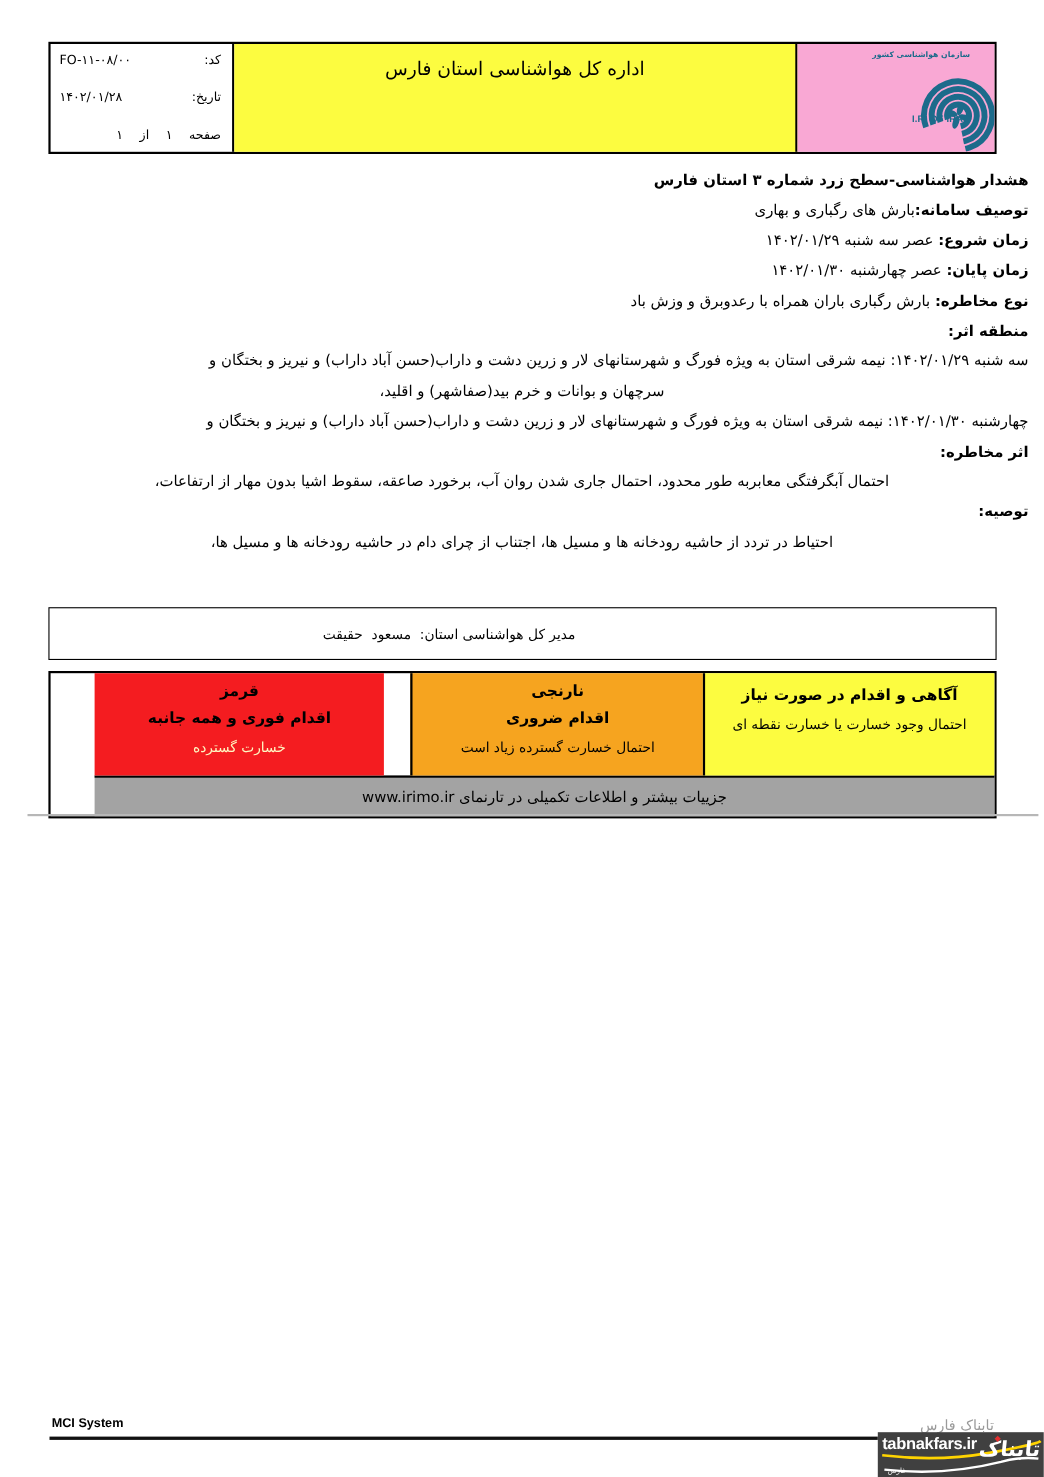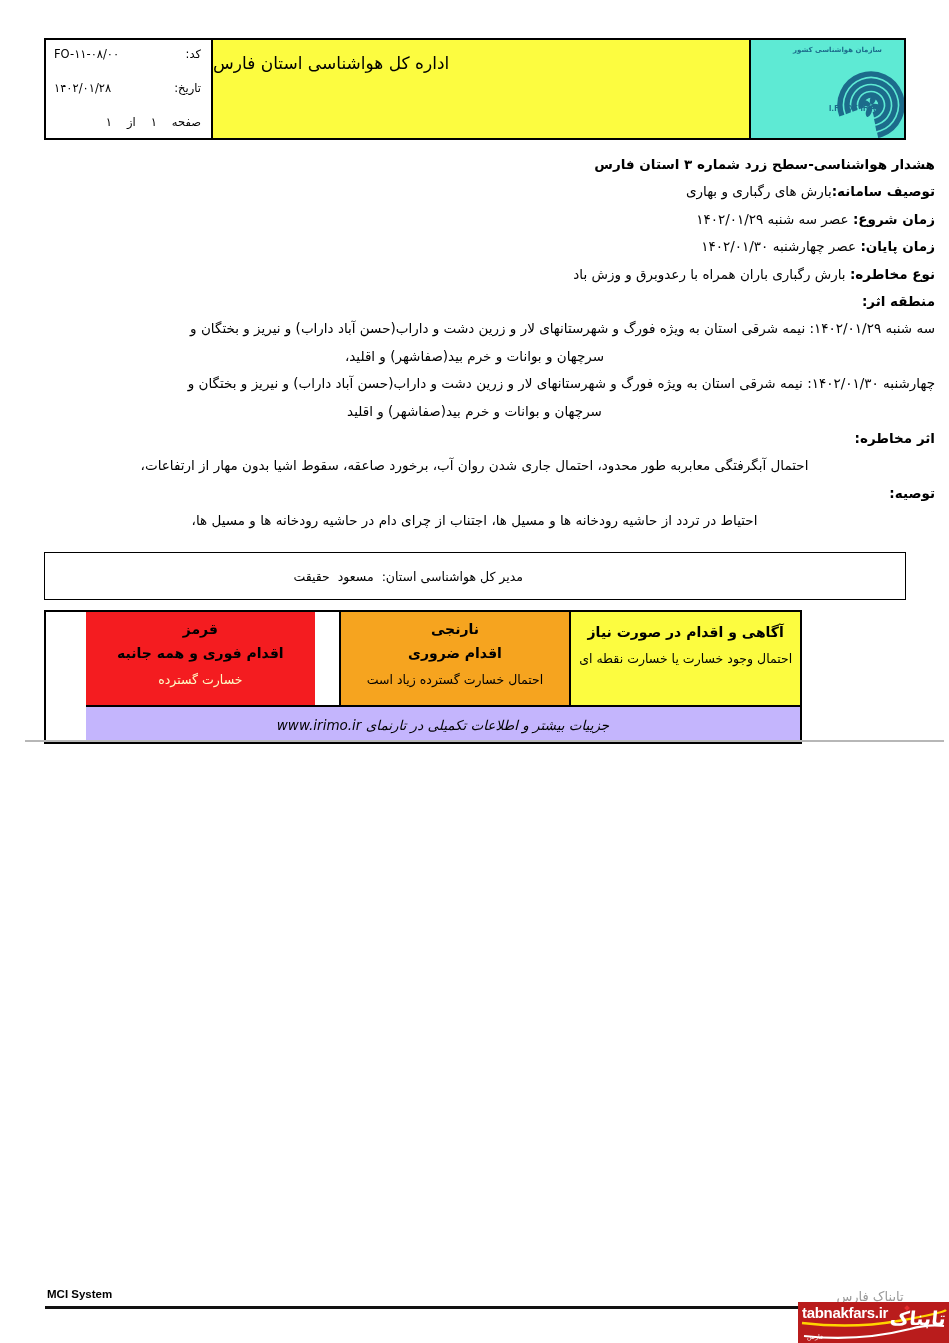--- a/index.html
+++ b/index.html
@@ -9,54 +9,54 @@
   
   .header{position:absolute;left:44px;top:38px;width:862px;height:102px;
           display:flex;flex-direction:row;border:2.5px solid #000;box-sizing:border-box;direction:ltr;}
   .meta-cell{width:167px;box-sizing:border-box;border-right:2.5px solid #000;
              direction:rtl;display:flex;flex-direction:column;justify-content:space-between;
              padding:7px 10px 9px 8px;font-size:11.5px;}
   .meta-row{display:flex;justify-content:space-between;align-items:center;}
   .meta-row .lbl{white-space:nowrap;}
   .page-row{justify-content:flex-start;gap:15px;}
   .banner{flex:1;box-sizing:border-box;border-right:2.5px solid #000;position:relative;
-          direction:rtl;text-align:left;}
+          direction:rtl;text-align:center;}
   .banner-title{margin-top:13px;font-size:17px;}
   .banner-sub-row{position:absolute;left:0;right:0;bottom:14px;font-size:14.5px;}
   .banner-number{position:absolute;left:36px;white-space:nowrap;}
-  .logo-cell{width:153px;position:relative;background:#5eead4;overflow:hidden;}
+  .logo-cell{width:179px;position:relative;background:#f9a8d4;overflow:hidden;}
   .logo-text{position:absolute;top:5px;right:22px;text-align:right;line-height:10px;}
   .logo-fa{font-size:7px;font-weight:bold;margin-bottom:1px;}
   .logo-en{font-size:8.5px;font-weight:bold;letter-spacing:.2px;
            font-family:"Liberation Sans",sans-serif;margin-top:48px;}
   .spiral{position:absolute;right:-3px;bottom:0;}
 
   
   .doc-body{position:absolute;left:14px;right:14px;top:151px;direction:rtl;
             font-size:13.5px;line-height:27.4px;}
   .doc-body .r{text-align:right;white-space:nowrap;}
   .doc-body .c{text-align:center;white-space:nowrap;}
   .b{font-weight:bold;}
 
   
   .sig-box{position:absolute;left:44px;top:552px;width:862px;height:48px;box-sizing:border-box;
            border:1.8px solid #000;direction:rtl;display:flex;align-items:center;}
   .sig-text{padding-right:382px;font-size:12.5px;white-space:pre;}
 
   
-  .warn-table{position:absolute;left:44px;top:610px;width:758px;box-sizing:border-box;
+  .warn-table{position:absolute;left:44px;top:610px;width:862px;box-sizing:border-box;
               border:2.5px solid #000;padding-left:40px;}
   .warn-row{display:flex;flex-direction:row;direction:ltr;height:93px;}
   .warn-cell{flex:1;box-sizing:border-box;direction:rtl;text-align:center;padding-top:7px;}
   .warn-cell + .warn-cell{border-left:2.5px solid #000;}
   .warn-name{font-size:14px;font-weight:bold;line-height:21px;}
   .warn-action{font-size:14px;font-weight:bold;line-height:27px;}
   .warn-desc{font-size:12.5px;line-height:26px;}
   .warn-note{border-top:2.5px solid #000;height:35px;display:flex;align-items:center;
-             justify-content:center;direction:rtl;font-size:13.5px;background:#c4b5fd;font-style:italic;}
+             justify-content:center;direction:rtl;font-size:13.5px;background:#a3a3a3;}
 
   .section-divider{position:absolute;left:25px;top:740px;width:919px;height:2px;background:#b7b7b7;}
 
   
   .mci{position:absolute;left:47px;top:1288px;font-size:11.5px;font-weight:bold;
        font-family:"Liberation Sans",sans-serif;}
   .footer-rule{position:absolute;left:45px;top:1306px;width:753px;height:2.5px;background:#111;}
   .faint-clip{position:absolute;left:800px;top:1289px;width:140px;height:18px;overflow:hidden;
               color:#9a9a9a;font-size:13px;direction:rtl;text-align:center;white-space:nowrap;}
   .tabnak{position:absolute;left:798px;top:1302px;width:151px;height:41px;overflow:hidden;
@@ -123,21 +123,20 @@
   <div class="doc-body">
     <div class="r b">هشدار هواشناسی-سطح زرد شماره ۳ استان فارس</div>
     <div class="r"><span class="b">توصیف سامانه:</span><span>بارش های رگباری و بهاری</span></div>
     <div class="r"><span class="b">زمان شروع:</span> <span>عصر سه شنبه ۱۴۰۲/۰۱/۲۹</span></div>
     <div class="r"><span class="b">زمان پایان:</span> <span>عصر چهارشنبه ۱۴۰۲/۰۱/۳۰</span></div>
     <div class="r"><span class="b">نوع مخاطره:</span> <span>بارش رگباری باران همراه با رعدوبرق و وزش باد</span></div>
     <div class="r b">منطقه اثر:</div>
     <div class="r">سه شنبه ۱۴۰۲/۰۱/۲۹: نیمه شرقی استان به ویژه فورگ و شهرستانهای لار و زرین دشت و داراب(حسن آباد داراب) و نیریز و بختگان و</div>
     <div class="c">سرچهان و بوانات و خرم بید(صفاشهر) و اقلید،</div>
     <div class="r">چهارشنبه ۱۴۰۲/۰۱/۳۰: نیمه شرقی استان به ویژه فورگ و شهرستانهای لار و زرین دشت و داراب(حسن آباد داراب) و نیریز و بختگان و</div>
-    <div class="c">سرچهان و بوانات و خرم بید(صفاشهر) و اقلید</div>
     <div class="r b">اثر مخاطره:</div>
     <div class="c">احتمال آبگرفتگی معابربه طور محدود، احتمال جاری شدن روان آب، برخورد صاعقه، سقوط اشیا بدون مهار از ارتفاعات،</div>
     <div class="r b">توصیه:</div>
     <div class="c">احتیاط در تردد از حاشیه رودخانه ها و مسیل ها، اجتناب از چرای دام در حاشیه رودخانه ها و مسیل ها،</div>
   </div>
 
   <div class="sig-box">
     <span class="sig-text">مدیر کل هواشناسی استان:  مسعود  حقیقت</span>
   </div>
 
@@ -161,21 +160,21 @@
     <div class="warn-note">جزییات بیشتر و اطلاعات تکمیلی در تارنمای www.irimo.ir</div>
   </div>
 
   <div class="section-divider"></div>
 
   <div class="mci">MCI System</div>
   <div class="footer-rule"></div>
 
   <div class="faint-clip">تابناک فارس</div>
 
-  <div class="tabnak" style="background:#b91c1c;">
+  <div class="tabnak" style="background:#404040;">
     <svg class="tb-art" width="151" height="41" viewBox="0 0 151 41">
       <path d="M4 21 Q 55 27 100 19 T 148 8" fill="none" stroke="#FFD400" stroke-width="2.4"></path>
       <path d="M6 34 Q 60 40 112 27 Q 130 22 146 24" fill="none" stroke="#ffffff" stroke-width="2.2"></path>
     </svg>
     <span class="tb-site">tabnakfars.ir</span>
     <span class="tb-brand">تابناک</span>
     <span class="tb-dot" style="background:#E53030;"></span>
     <span class="tb-sub">فارس</span>
   </div>
 

